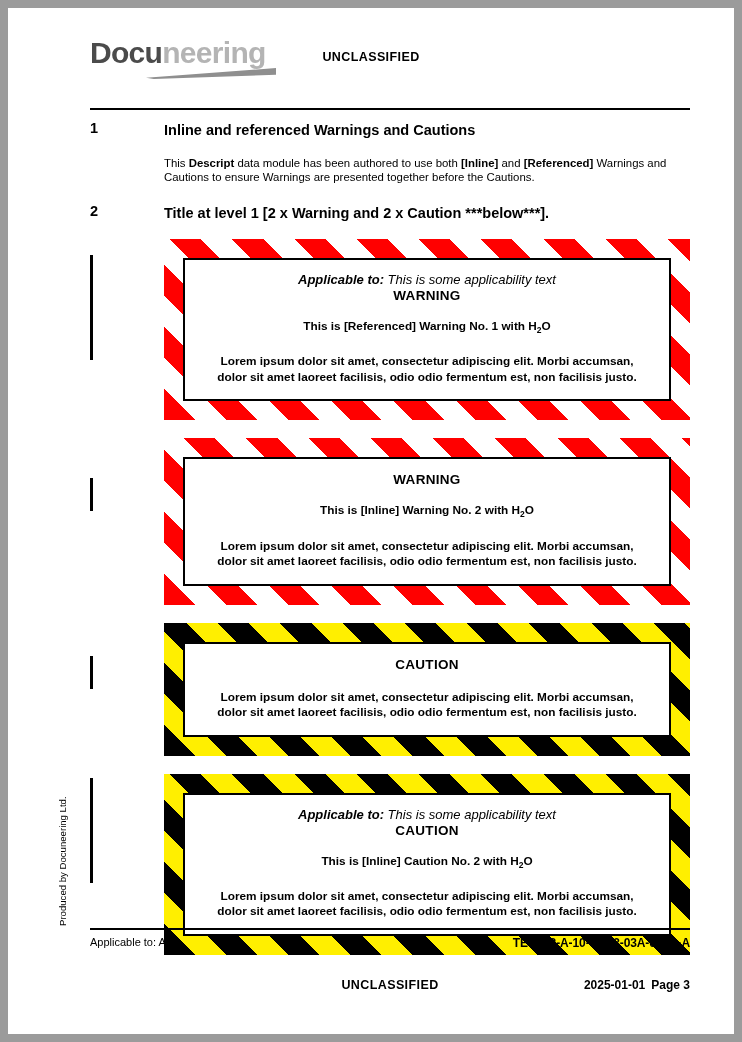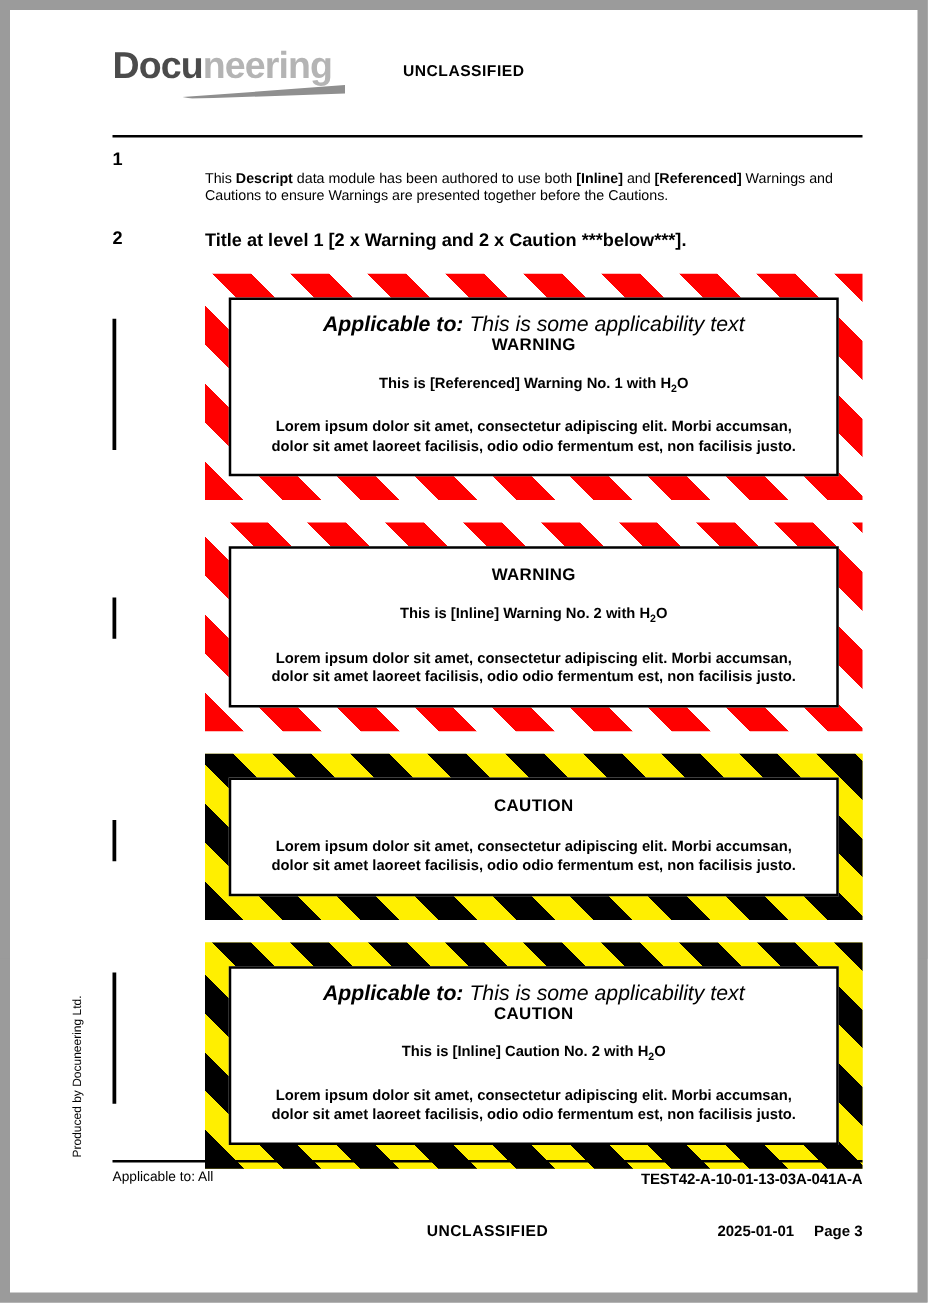--- a/index.html
+++ b/index.html
@@ -152,21 +152,21 @@
   }
   .hazard-inner {
     background: #ffffff;
     border: 2px solid #000000;
     padding: 12px 16px 14px 16px;
     text-align: center;
     box-sizing: border-box;
   }
 
   .applicability {
-    font-size: 17px;
+    font-size: 13px;
     line-height: 15px;
     color: #000;
     margin-bottom: 0px;
   }
   .applicability .lbl {
     font-weight: bold;
     font-style: italic;
   }
   .applicability .val {
     font-style: italic;
@@ -261,41 +261,42 @@
     letter-spacing: 0.4px;
     color: #000;
   }
   #footer-pageinfo {
     position: absolute;
     right: 0; top: 0;
     font-size: 12px;
     font-weight: bold;
     color: #000;
   }
-  #footer-date { margin-right: 16px; }
+  #footer-date { margin-right: 6px; }
 </style>
 </head>
 <body>
 
 <div id="page-frame">
   <div id="page">
 
     <div id="header">
       <div id="logo">
         <div id="logo-text"><span class="logo-dark">Docu</span><span class="logo-light">neering</span></div>
         <div id="logo-swoosh"></div>
       </div>
       <div id="header-classification">UNCLASSIFIED</div>
     </div>
     <div id="header-rule"></div>
 
     <div id="content">
 
       <div class="section-head">
         <span class="section-num">1</span>
+        <div class="section-title">Inline and referenced Warnings and Cautions</div>
       </div>
 
       <p class="body-para"><span>This </span><b>Descript</b><span> data module has been authored to use both </span><b>[Inline]</b><span> and </span><b>[Referenced]</b><span> Warnings and Cautions to ensure Warnings are presented together before the Cautions.</span></p>
 
       <div class="section-head" style="margin-top:18px;">
         <span class="section-num">2</span>
         <div class="section-title">Title at level 1 [2 x Warning and 2 x Caution ***below***].</div>
       </div>
 
       <div class="hazard-wrap" style="margin-top:16px;">

